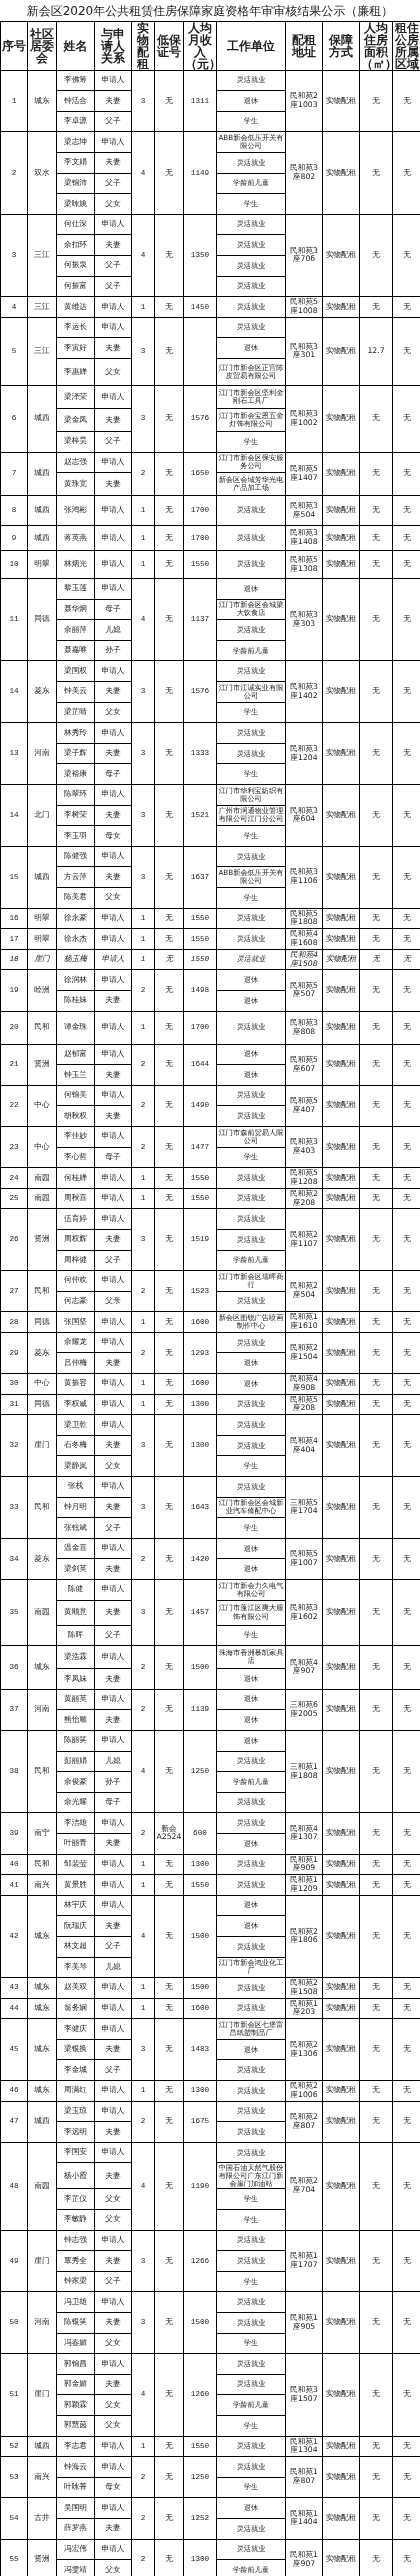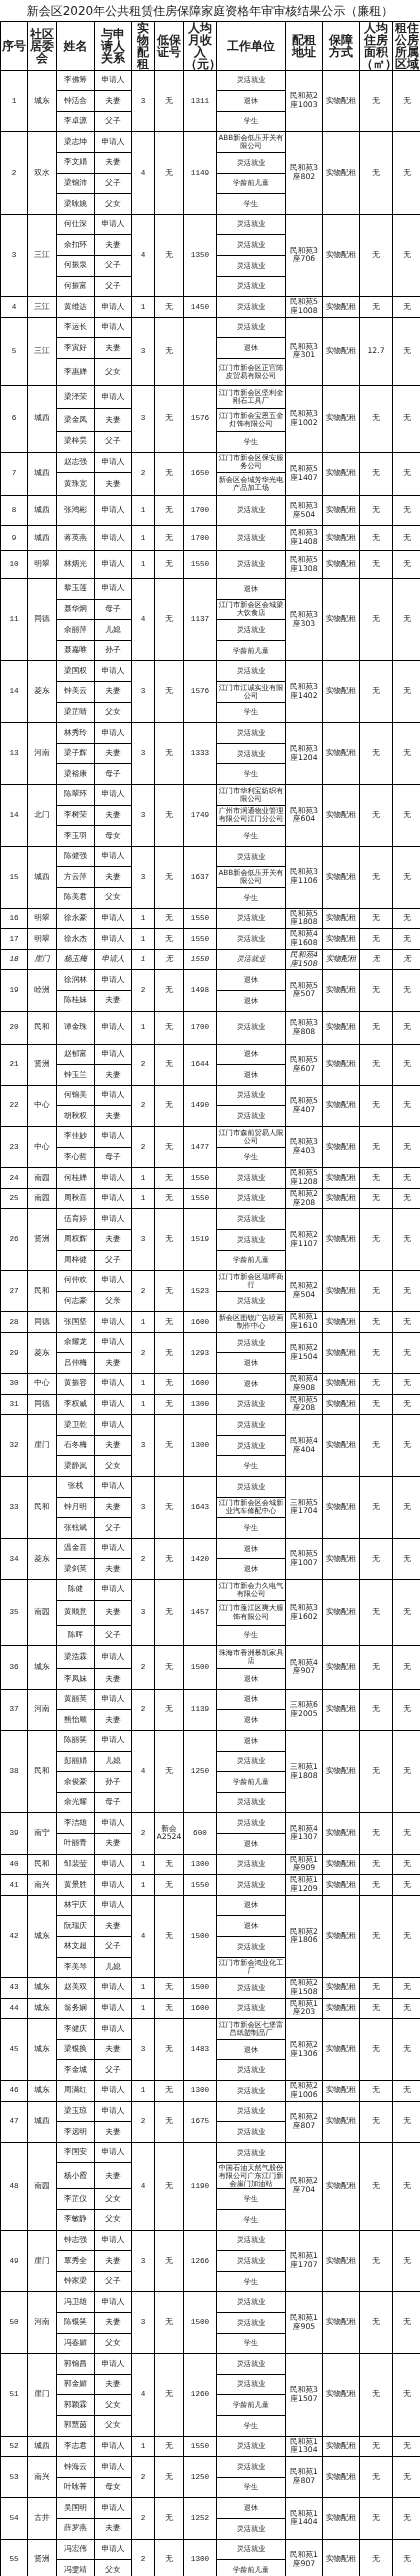--- a/index.html
+++ b/index.html
@@ -335,21 +335,21 @@
           <td>母子</td>
           <td class="work">学生</td>
         </tr>
         <tr style="height: 20.6px;">
           <td class="num" rowspan="3">14</td>
           <td rowspan="3">北门</td>
           <td>陈翠环</td>
           <td>申请人</td>
           <td class="num" rowspan="3">3</td>
           <td rowspan="3">无</td>
-          <td class="num" rowspan="3">1749</td>
+          <td class="num" rowspan="3">1521</td>
           <td class="work">江门市华利宝纺织有限公司</td>
           <td rowspan="3">民和苑3座604</td>
           <td rowspan="3">实物配租</td>
           <td rowspan="3">无</td>
           <td rowspan="3">无</td>
         </tr>
         <tr style="height: 20.6px;">
           <td>李树荣</td>
           <td>夫妻</td>
           <td class="work">广州市润通物业管理有限公司江门分公司</td>

